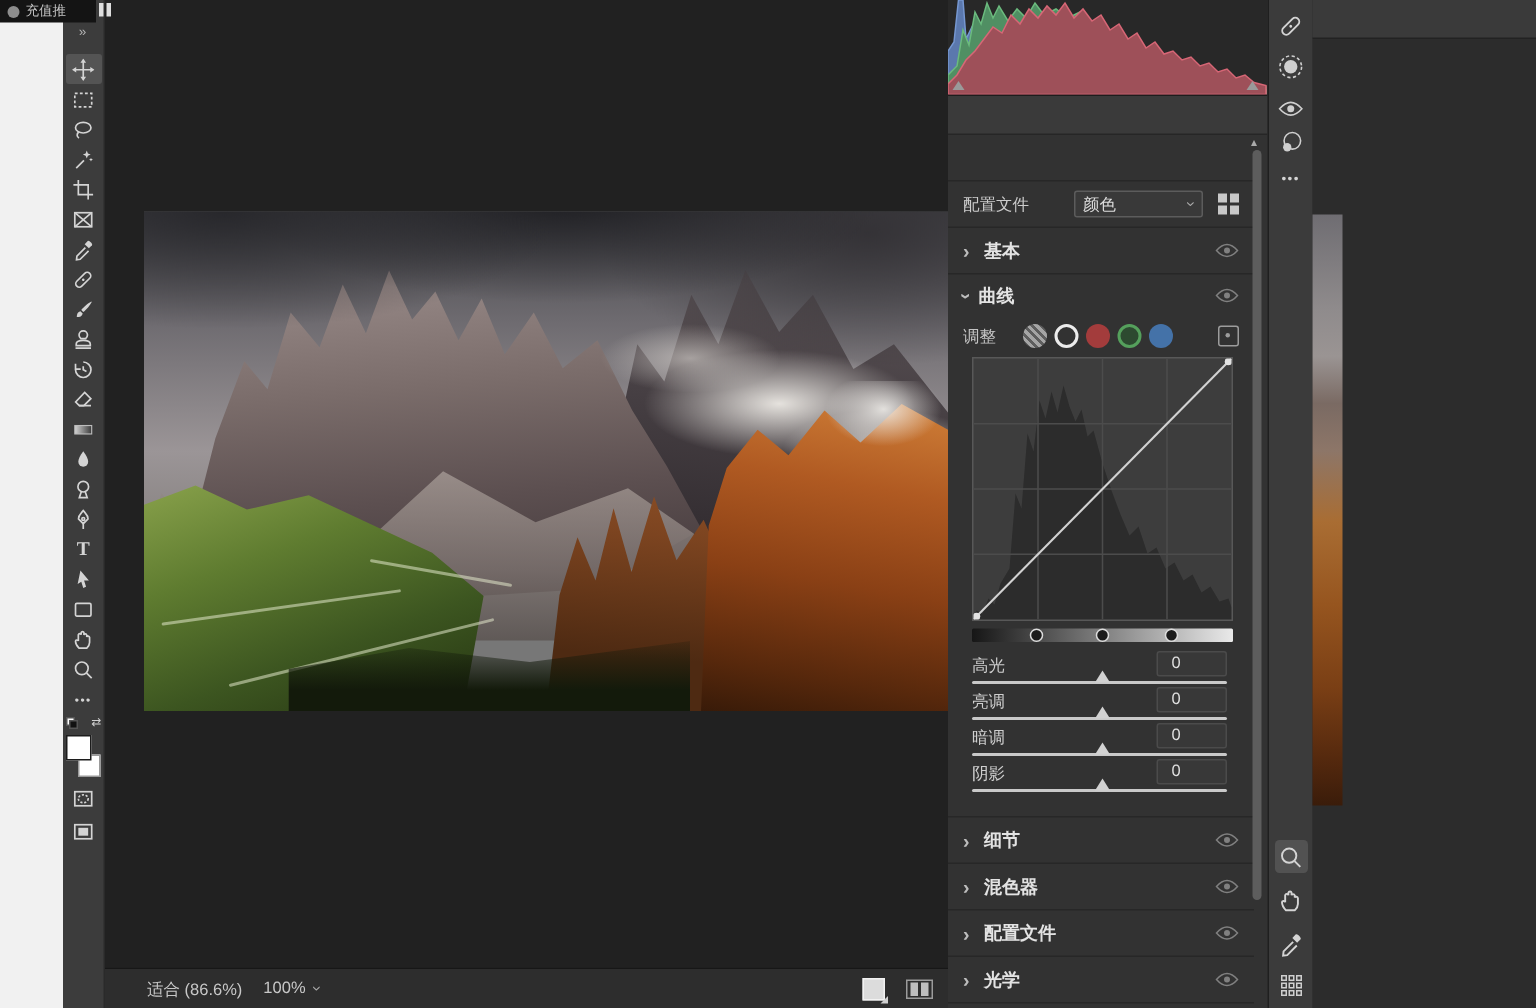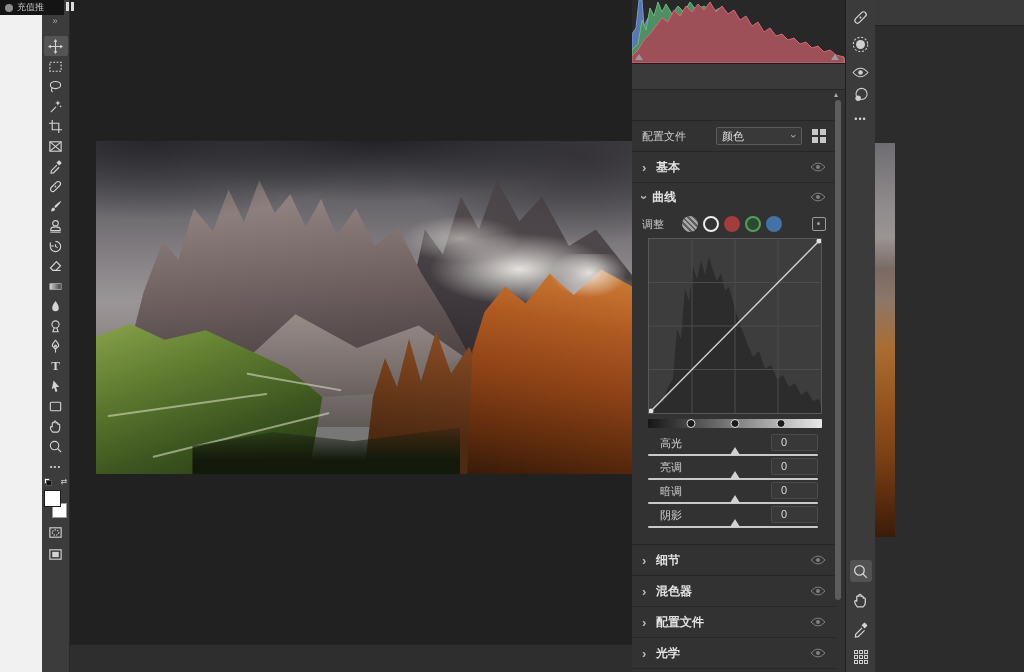--- a/index.html
+++ b/index.html
@@ -107,21 +107,21 @@
   .c-green{border:2px solid #55a05c;background:#2d4a30;}
   .c-blue{background:#4472a8;}
   .target{width:12px;height:12px;border:1px solid #9c9c9c;border-radius:2px;position:relative;}
   .target i{position:absolute;left:4px;top:4px;width:3px;height:3px;background:#9c9c9c;border-radius:50%;}
 
   #curvebox{position:absolute;left:16px;top:238px;width:174px;height:176px;background:#3d3d3d;border:1px solid #585858;box-sizing:border-box;}
   #regionstrip{position:absolute;left:16px;top:419px;width:174px;height:9px;background:linear-gradient(90deg,#161616,#e9e9e9);border-radius:1px;}
   #regionstrip i{position:absolute;top:0;width:7px;height:7px;border-radius:50%;background:#1b1b1b;border:1px solid #dcdcdc;transform:translateX(-50%);}
 
   .slider{position:absolute;left:16px;width:174px;height:24px;}
-  .slider .lab{position:absolute;left:12px;top:0;font-size:11px;color:#cfcfcf;}
+  .slider .lab{position:absolute;left:0;top:0;font-size:11px;color:#cfcfcf;}
   .slider .val{position:absolute;right:4px;top:-2px;width:36px;height:15px;line-height:15px;background:#383838;border:1px solid #4b4b4b;border-radius:2px;color:#ddd;font-size:11px;padding-left:9px;}
   .slider .track{position:absolute;left:0;right:4px;top:18px;height:2px;background:#c9c9c9;border-radius:1px;}
   .slider .thumb{position:absolute;top:11px;left:50%;transform:translateX(-50%);width:0;height:0;
     border-left:5px solid transparent;border-right:5px solid transparent;border-bottom:8px solid #d2d2d2;}
 
   #pscroll{position:absolute;left:203px;top:100px;width:6px;height:500px;background:#5d5d5d;border-radius:3px;}
   #pscroll-up{position:absolute;left:202px;top:90px;color:#aaa;font-size:8px;}
 
   
   #rstrip{left:845px;top:0;width:30px;height:672px;background:#3b3b3b;border-left:1px solid #1f1f1f;box-sizing:border-box;}
@@ -327,20 +327,37 @@
       <div class="road r1"></div>
       <div class="road r2"></div>
       <div class="road r3"></div>
       <div class="spires"></div>
       <div class="cliff"></div>
       <div class="cliff-snow"></div>
       <div class="fg-dark"></div>
     </div>
   </div>
 
+  <div id="bottombar" class="abs">
+    <span class="zoomsel">
+      <span>适合 (86.6%)</span>
+    </span>
+    <span class="zoomsel">
+      <span>100%</span>
+      <span class="chevdn">›</span>
+    </span>
+    <span class="sp"></span>
+    <span class="pv-icon1">
+        <i></i>
+      </span>
+    <span class="pv-icon2">
+        <i></i>
+        <i></i>
+      </span>
+  </div>
 
   <div id="panel" class="abs">
 
     <div id="hist">
       <svg width="213" height="63" viewBox="0 0 213 63">
         <g style="mix-blend-mode:screen">
           <path fill="#3c5f9e" stroke="#5c84c8" stroke-width="1" d="M0 63V34 L4 28 L7 0 L10 0 L12 26 L16 18 L20 34 L26 28 L32 42 L40 38 L52 46 L64 40 L78 46 L94 50 L112 52 L140 55 L170 58 L212 60 V63 Z"></path>
           <path fill="#2f7a46" stroke="#4fae66" stroke-width="1" d="M0 63V50 L6 44 L10 20 L14 30 L18 8 L22 16 L26 2 L30 12 L34 4 L40 14 L46 6 L52 12 L58 2 L64 10 L72 6 L80 12 L88 8 L96 16 L104 20 L112 30 L120 34 L128 40 L136 38 L144 46 L152 44 L160 50 L170 48 L180 54 L190 52 L200 57 L212 58 V63 Z"></path>
           <path fill="#8c2f3a" stroke="#cf4a5c" stroke-width="1" d="M0 63V56 L6 50 L12 40 L18 34 L24 26 L30 18 L36 22 L42 10 L48 16 L54 6 L60 12 L66 4 L72 10 L78 2 L84 12 L90 6 L96 14 L102 10 L108 20 L114 16 L120 26 L126 22 L132 32 L138 28 L144 36 L150 34 L156 40 L162 38 L168 44 L174 42 L180 48 L186 46 L192 52 L198 50 L204 55 L212 57 V63 Z"></path>
         </g>

